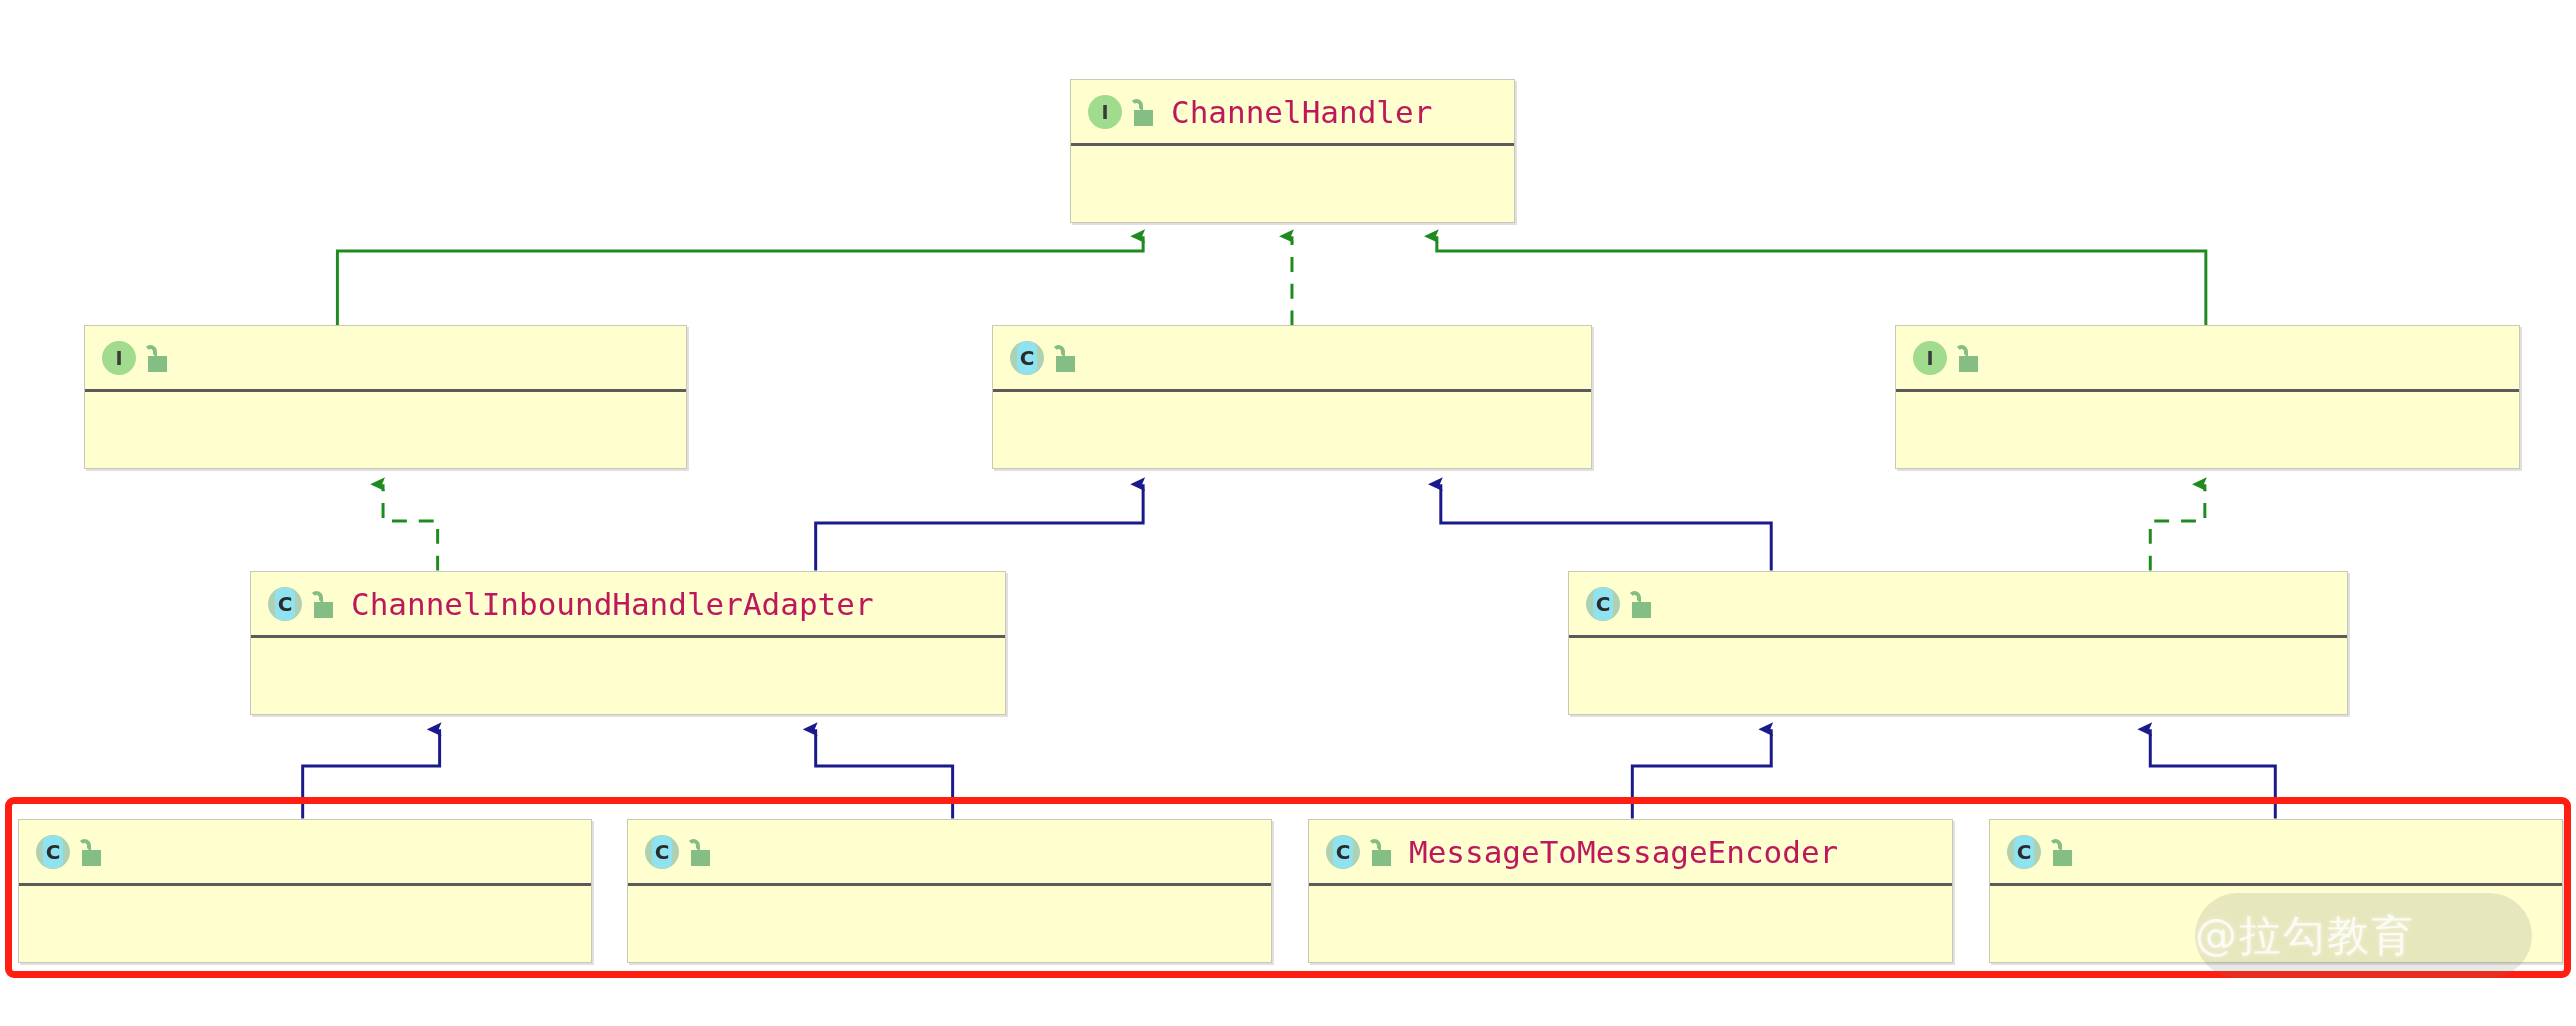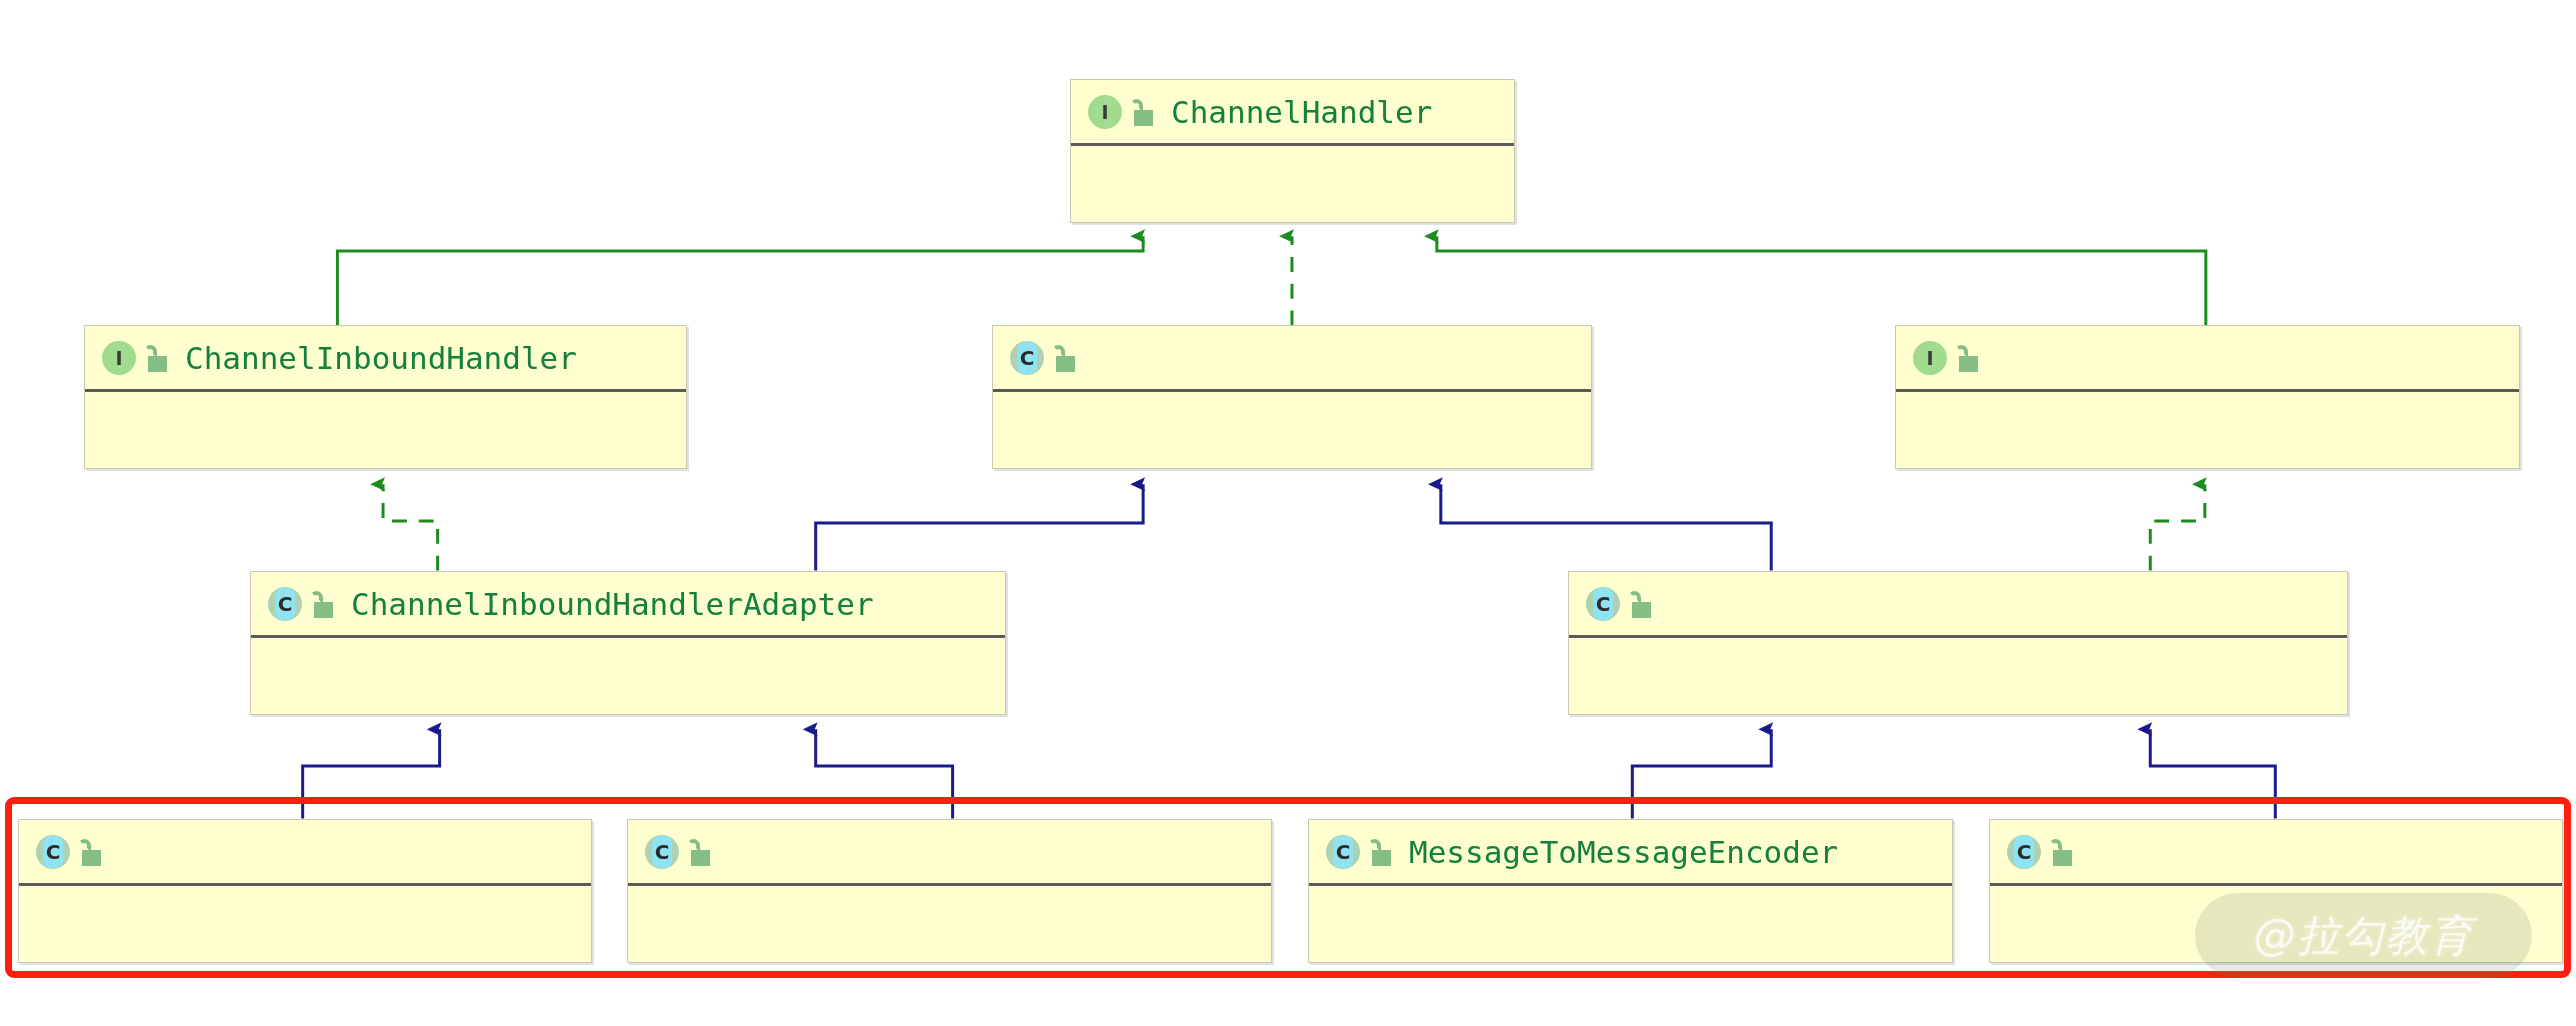--- a/index.html
+++ b/index.html
@@ -42,21 +42,21 @@
     height: 3px;
     background: #5B5B5B;
     width: 100%;
   }
   .uml-body {
     height: 56px;
   }
   .uml-name {
     font-family: "DejaVu Sans Mono", "Liberation Mono", monospace;
     font-size: 31px;
-    color: #15803d;
+    color: #be185d;
     white-space: nowrap;
     letter-spacing: 0px;
   }
   
   .badge {
     position: relative;
     width: 34px;
     height: 34px;
     margin-right: 7px;
     flex: 0 0 auto;
@@ -131,29 +131,28 @@
     box-sizing: border-box;
     border: 7px solid #FF1F12;
     border-radius: 9px;
     pointer-events: none;
   }
   
   #watermark {
     position: absolute;
     display: flex;
     align-items: center;
-    justify-content: center;
+    justify-content: flex-start;
     background: rgba(120,120,110,0.17);
     border-radius: 44px;
     color: rgba(255,255,255,0.78);
     font-family: "DejaVu Sans", "Liberation Sans", sans-serif;
     font-size: 42px;
     letter-spacing: 2px;
     text-shadow: 0 0 4px rgba(255,255,255,0.5);
-    font-style: italic;
   }
 </style>
 </head>
 <body>
 
 <div id="diagram">
 
   <svg id="edges" viewBox="0 0 2596 1034" xmlns="http://www.w3.org/2000/svg">
     <defs>
       <marker id="arrow-green" markerWidth="16" markerHeight="16" refX="7" refY="13" orient="auto" markerUnits="userSpaceOnUse">
@@ -199,21 +198,20 @@
         <div class="uml-title-row">
           <span class="badge iface">
             <span class="disc">
               <span class="letter">I</span>
             </span>
           </span>
           <span class="lock">
             <span class="shackle"></span>
             <span class="body"></span>
           </span>
-          <span class="uml-name">ChannelInboundHandler</span>
         </div>
         <div class="uml-divider"></div>
         <div class="uml-body"></div>
       </div>
       <div class="uml-node" style="left: 992px; top: 325px; width: 600px; height: 144px;">
         <div class="uml-title-row">
           <span class="badge cls">
             <span class="disc">
               <span class="letter">C</span>
             </span>

